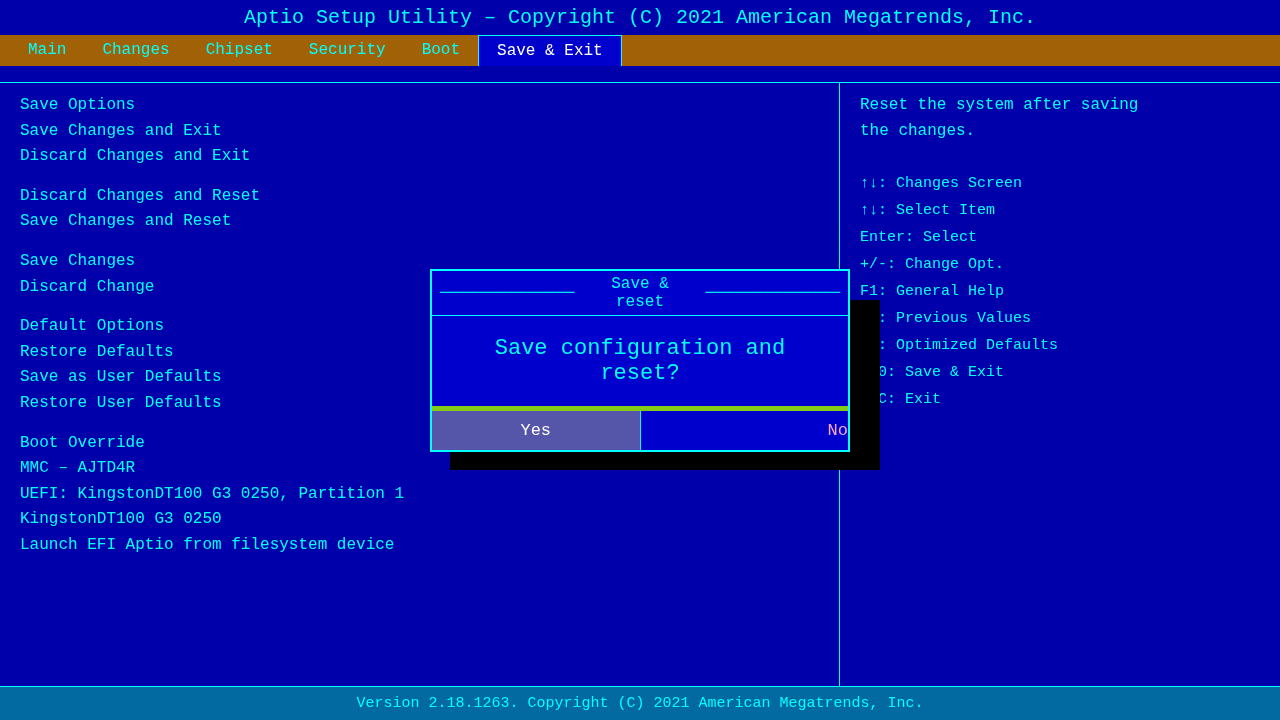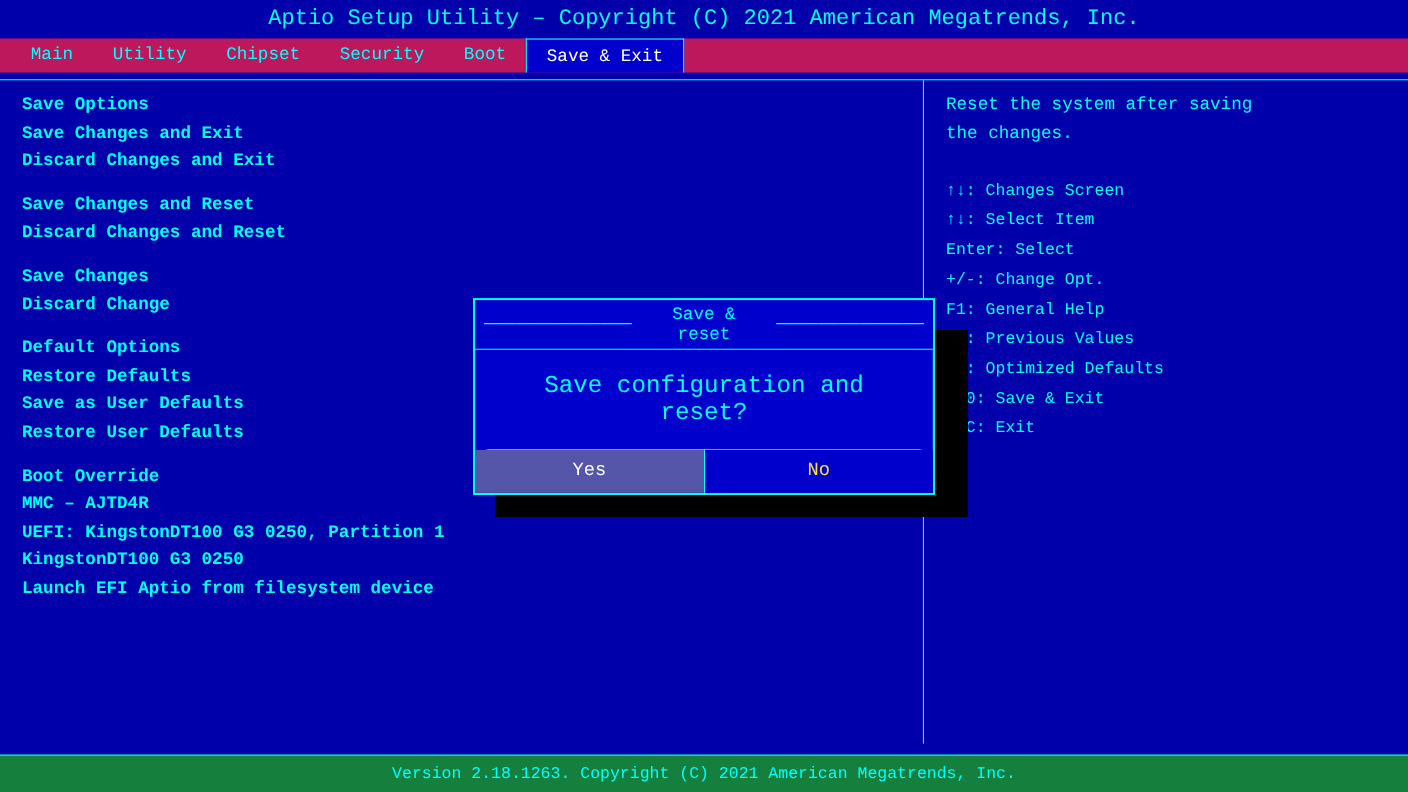--- a/index.html
+++ b/index.html
@@ -24,23 +24,23 @@
       background-color: #0000aa;
       text-align: center;
       padding: 6px 0;
       color: #00ffff;
       font-size: 20px;
     }
 
     
     #nav-bar {
       display: flex;
-      background-color: #be185d;
+      background-color: #a16207;
       padding: 0 10px;
-      margin-bottom: 6px;
+      margin-bottom: 16px;
     }
 
     .nav-tab {
       padding: 6px 18px;
       color: #00ffff;
       cursor: pointer;
       font-size: 16px;
     }
 
     .nav-tab.active {
@@ -60,21 +60,20 @@
     
     #left-panel {
       width: 840px;
       padding: 10px 20px;
       border-right: 1px solid #00ffff;
       position: relative;
     }
 
     .menu-section {
       margin-bottom: 14px;
-      font-weight: bold;
     }
 
     .menu-item {
       color: #00ffff;
       font-size: 16px;
       line-height: 1.6;
       display: block;
     }
 
     
@@ -95,21 +94,21 @@
       font-size: 15px;
       line-height: 1.8;
     }
 
     
     #status-bar {
       position: absolute;
       bottom: 0;
       left: 0;
       right: 0;
-      background-color: #15803d;
+      background-color: #0369a1;
       border-top: 1px solid #00ffff;
       text-align: center;
       padding: 8px 0;
       color: #00ffff;
       font-size: 15px;
       margin-top: 13px;
     }
 
     
     #modal-overlay {
@@ -164,73 +163,73 @@
 
     #dialog-body {
       padding: 20px 30px;
       text-align: center;
       color: #00ffff;
       font-size: 22px;
     }
 
     #dialog-buttons {
       display: flex;
-      border-top: 1px solid #84cc16;
-      border-radius: 15px;
+      border-top: 5px solid #84cc16;
     }
 
     .dialog-btn {
       flex: 1;
       padding: 10px 0;
       text-align: center;
       font-size: 17px;
       cursor: pointer;
       font-family: 'Courier New', Courier, monospace;
     }
 
     .dialog-btn.yes-btn {
       color: #ffffff;
       background-color: #5555aa;
       border-right: 1px solid #00ffff;
     }
 
     .dialog-btn.no-btn {
-      color: #fde047;
-      background-color: #0000cc;
+      color: #f9a8d4;
+      background-color: #0000cc;
+      text-align: right;
     }
   </style>
 </head>
 <body>
 
 <div id="title-bar">
   <span>Aptio Setup Utility – Copyright (C) 2021 American Megatrends, Inc.</span>
 </div>
 
 <div id="nav-bar">
   <div class="nav-tab">Main</div>
-  <div class="nav-tab">Utility</div>
+  <div class="nav-tab">Changes</div>
   <div class="nav-tab">Chipset</div>
   <div class="nav-tab">Security</div>
   <div class="nav-tab">Boot</div>
   <div class="nav-tab active">Save &amp; Exit</div>
 </div>
 
 <div id="main-content">
 
   <div id="left-panel">
 
     <div class="menu-section">
       <span class="menu-item">Save Options</span>
       <span class="menu-item">Save Changes and Exit</span>
       <span class="menu-item">Discard Changes and Exit</span>
     </div>
 
     <div class="menu-section">
+      <span class="menu-item">Discard Changes and Reset</span>
       <span class="menu-item">Save Changes and Reset</span>
-      <span class="menu-item">Discard Changes and Reset</span>
     </div>
 
     <div class="menu-section">
       <span class="menu-item">Save Changes</span>
       <span class="menu-item">Discard Change</span>
     </div>
 
     <div class="menu-section">
       <span class="menu-item">Default Options</span>
       <span class="menu-item">Restore Defaults</span>

